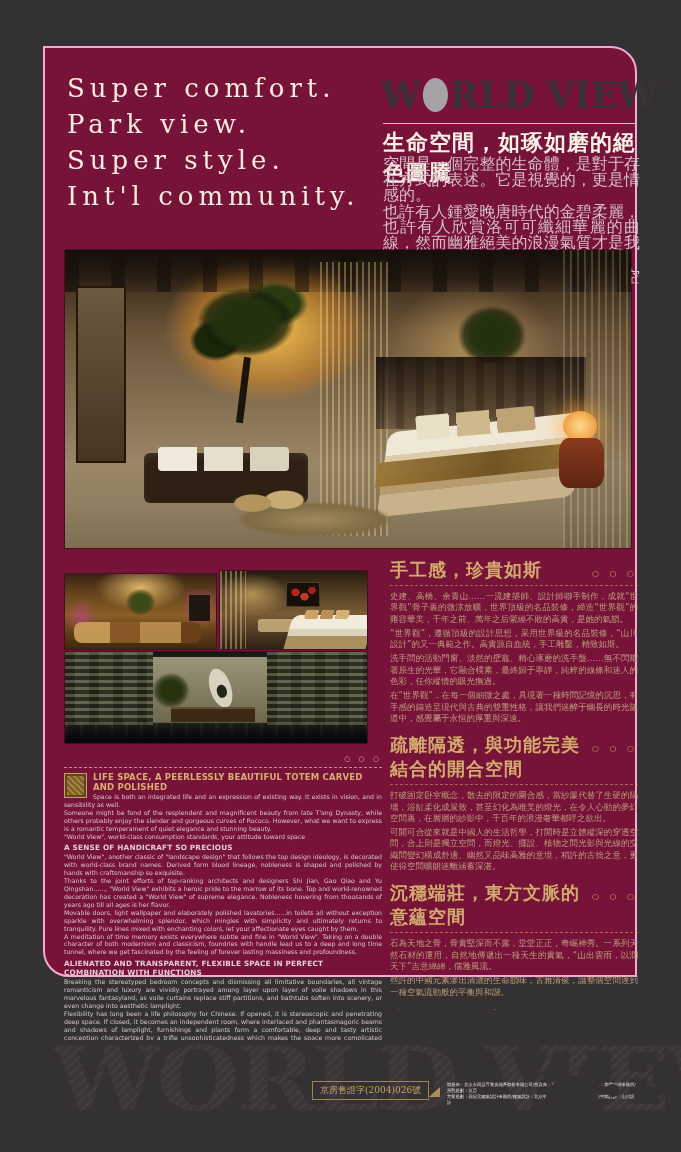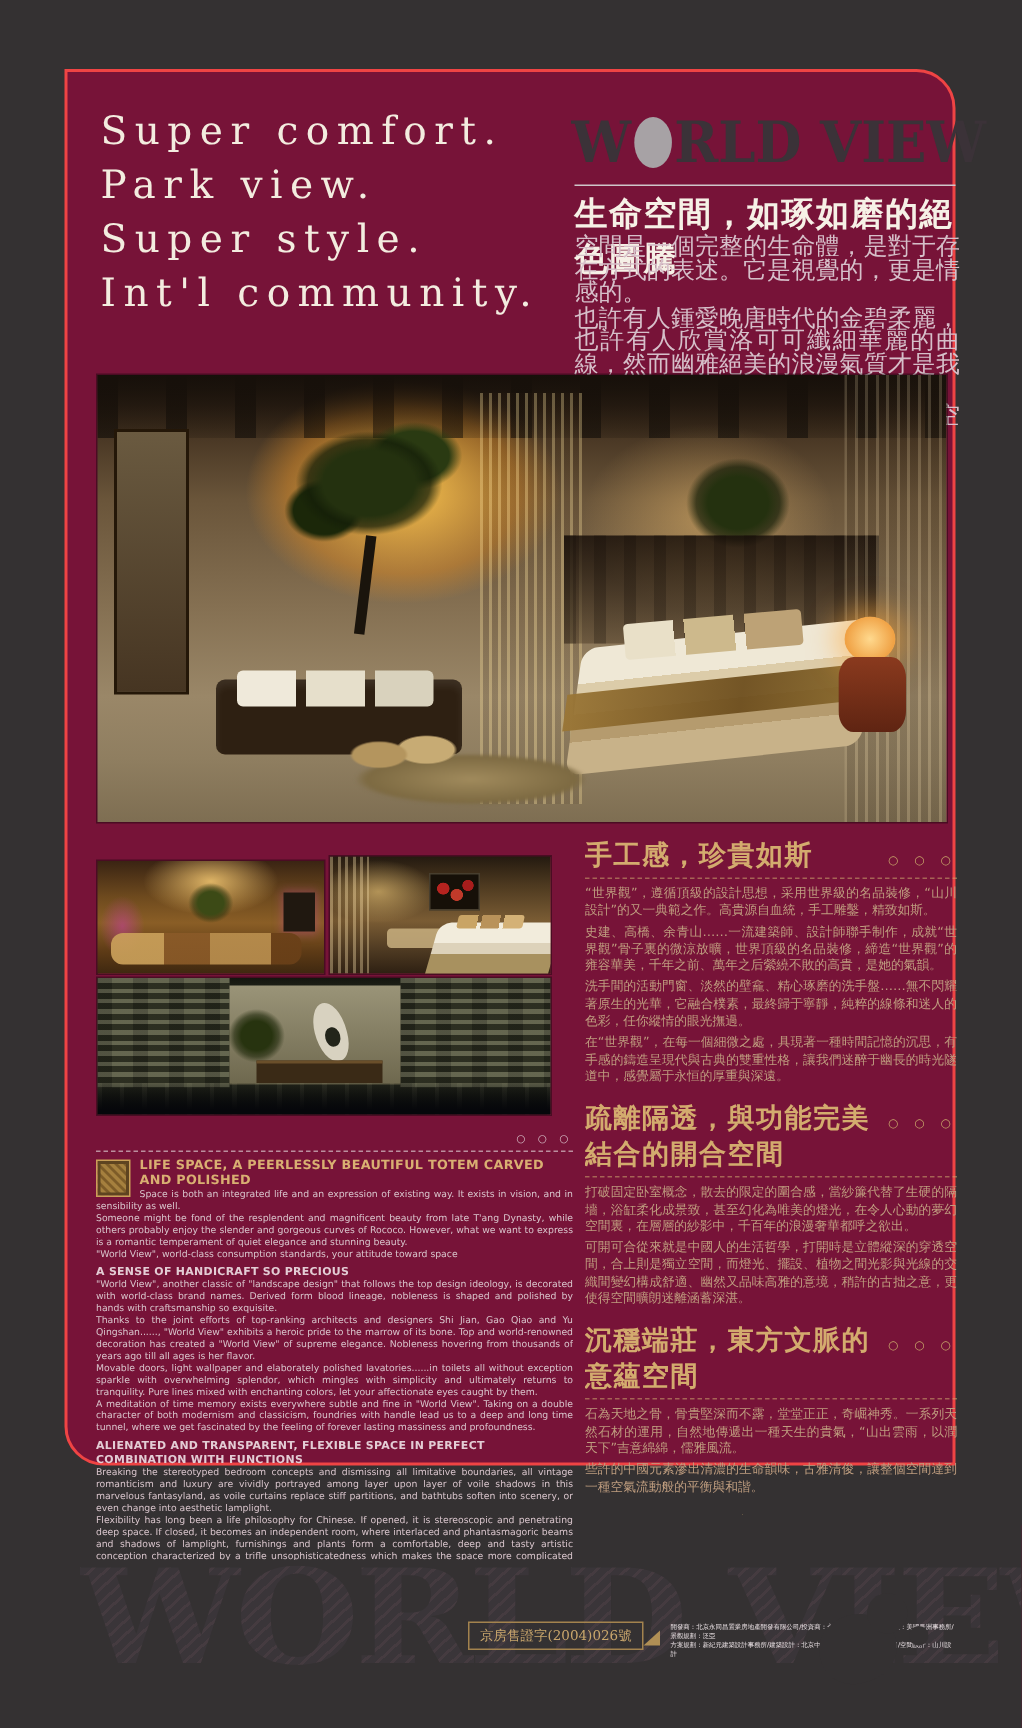--- a/index.html
+++ b/index.html
@@ -1,19 +1,19 @@
 <!DOCTYPE html>
 <html><head>
 <meta charset="utf-8">
 <style>
   html,body{margin:0;padding:0;background:#343132;}
   .canvas{position:relative;width:681px;height:1152px;background:#343132;overflow:hidden;
           font-family:"DejaVu Sans",sans-serif;}
   .panel{position:absolute;left:43px;top:46px;width:594px;height:931px;box-sizing:border-box;
-         background:#771338;border:2px solid #ef4444;border-radius:0 26px 0 26px;}
+         background:#771338;border:2px solid #f9a8d4;border-radius:0 26px 0 26px;}
 
   
   #headline{position:absolute;left:22px;top:22px;color:#f3ecdf;font-family:"DejaVu Serif",serif;
             font-size:26px;line-height:36px;letter-spacing:5px;font-weight:400;}
 
   
   #logo{position:absolute;left:336px;top:24px;width:260px;color:#3b3238;font-family:"DejaVu Serif",serif;
         font-size:38px;font-weight:700;letter-spacing:0;white-space:nowrap;transform:scaleX(.93);
         transform-origin:left top;}
   #logo .o-oval{display:inline-block;width:27px;height:34px;background:#a7a2a5;border-radius:50%;
@@ -231,22 +231,22 @@
       <div class="pc-console"></div>
       <div class="pc-floor"></div>
     </div>
 
     <div id="cn-col">
       <div class="cn-sec">
         <div class="cn-head-row">
           <span class="cn-head">手工感，珍貴如斯</span>
           <span class="cn-dots">○ ○ ○</span>
         </div>
+        <p>史建、高橋、余青山……一流建築師、設計師聯手制作，成就“世界觀”骨子裏的微涼放曠，世界頂級的名品裝修，締造“世界觀”的雍容華美，千年之前、萬年之后縈繞不敗的高貴，是她的氣韻。</p>
         <p>“世界觀”，遵循頂級的設計思想，采用世界級的名品裝修，“山川設計”的又一典範之作。高貴源自血統，手工雕鑿，精致如斯。</p>
-        <p>史建、高橋、余青山……一流建築師、設計師聯手制作，成就“世界觀”骨子裏的微涼放曠，世界頂級的名品裝修，締造“世界觀”的雍容華美，千年之前、萬年之后縈繞不敗的高貴，是她的氣韻。</p>
         <p>洗手間的活動門窗、淡然的壁龕、精心琢磨的洗手盤……無不閃耀著原生的光華，它融合樸素，最終歸于寧靜，純粹的線條和迷人的色彩，任你縱情的眼光撫過。</p>
         <p>在“世界觀”，在每一個細微之處，具現著一種時間記憶的沉思，有手感的鑄造呈現代與古典的雙重性格，讓我們迷醉于幽長的時光隧道中，感覺屬于永恒的厚重與深遠。</p>
       </div>
       <div class="cn-sec">
         <div class="cn-head-row">
           <span class="cn-head">疏離隔透，與功能完美結合的開合空間</span>
           <span class="cn-dots">○ ○ ○</span>
         </div>
         <p>打破固定卧室概念，散去的限定的圍合感，當紗簾代替了生硬的隔墻，浴缸柔化成景致，甚至幻化為唯美的燈光，在令人心動的夢幻空間裏，在層層的紗影中，千百年的浪漫奢華都呼之欲出。</p>
         <p>可開可合從來就是中國人的生活哲學，打開時是立體縱深的穿透空間，合上則是獨立空間，而燈光、擺設、植物之間光影與光線的交織間變幻構成舒適、幽然又品味高雅的意境，稍許的古拙之意，更使得空間曠朗迷離涵蓄深湛。</p>

